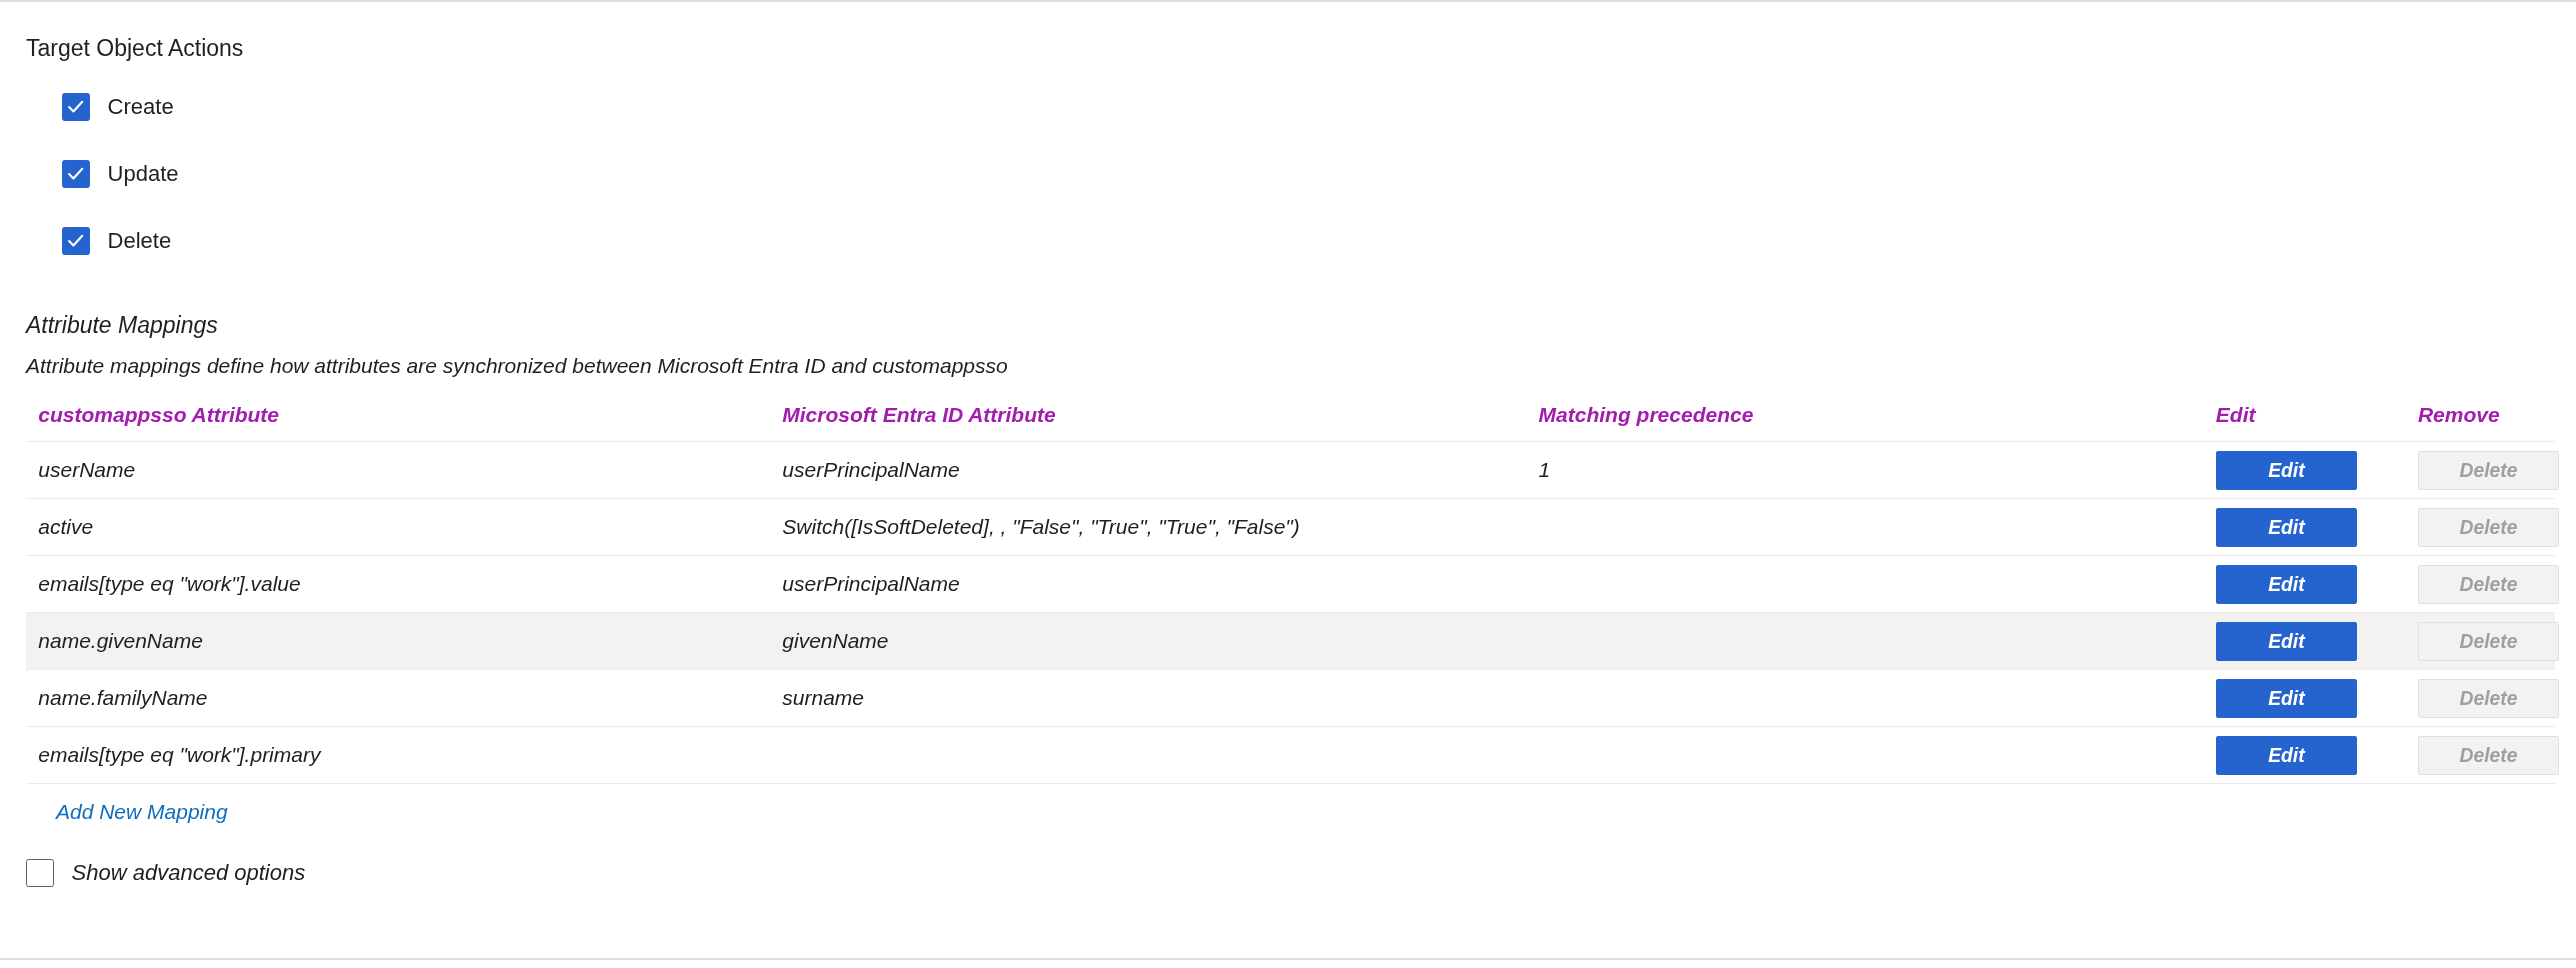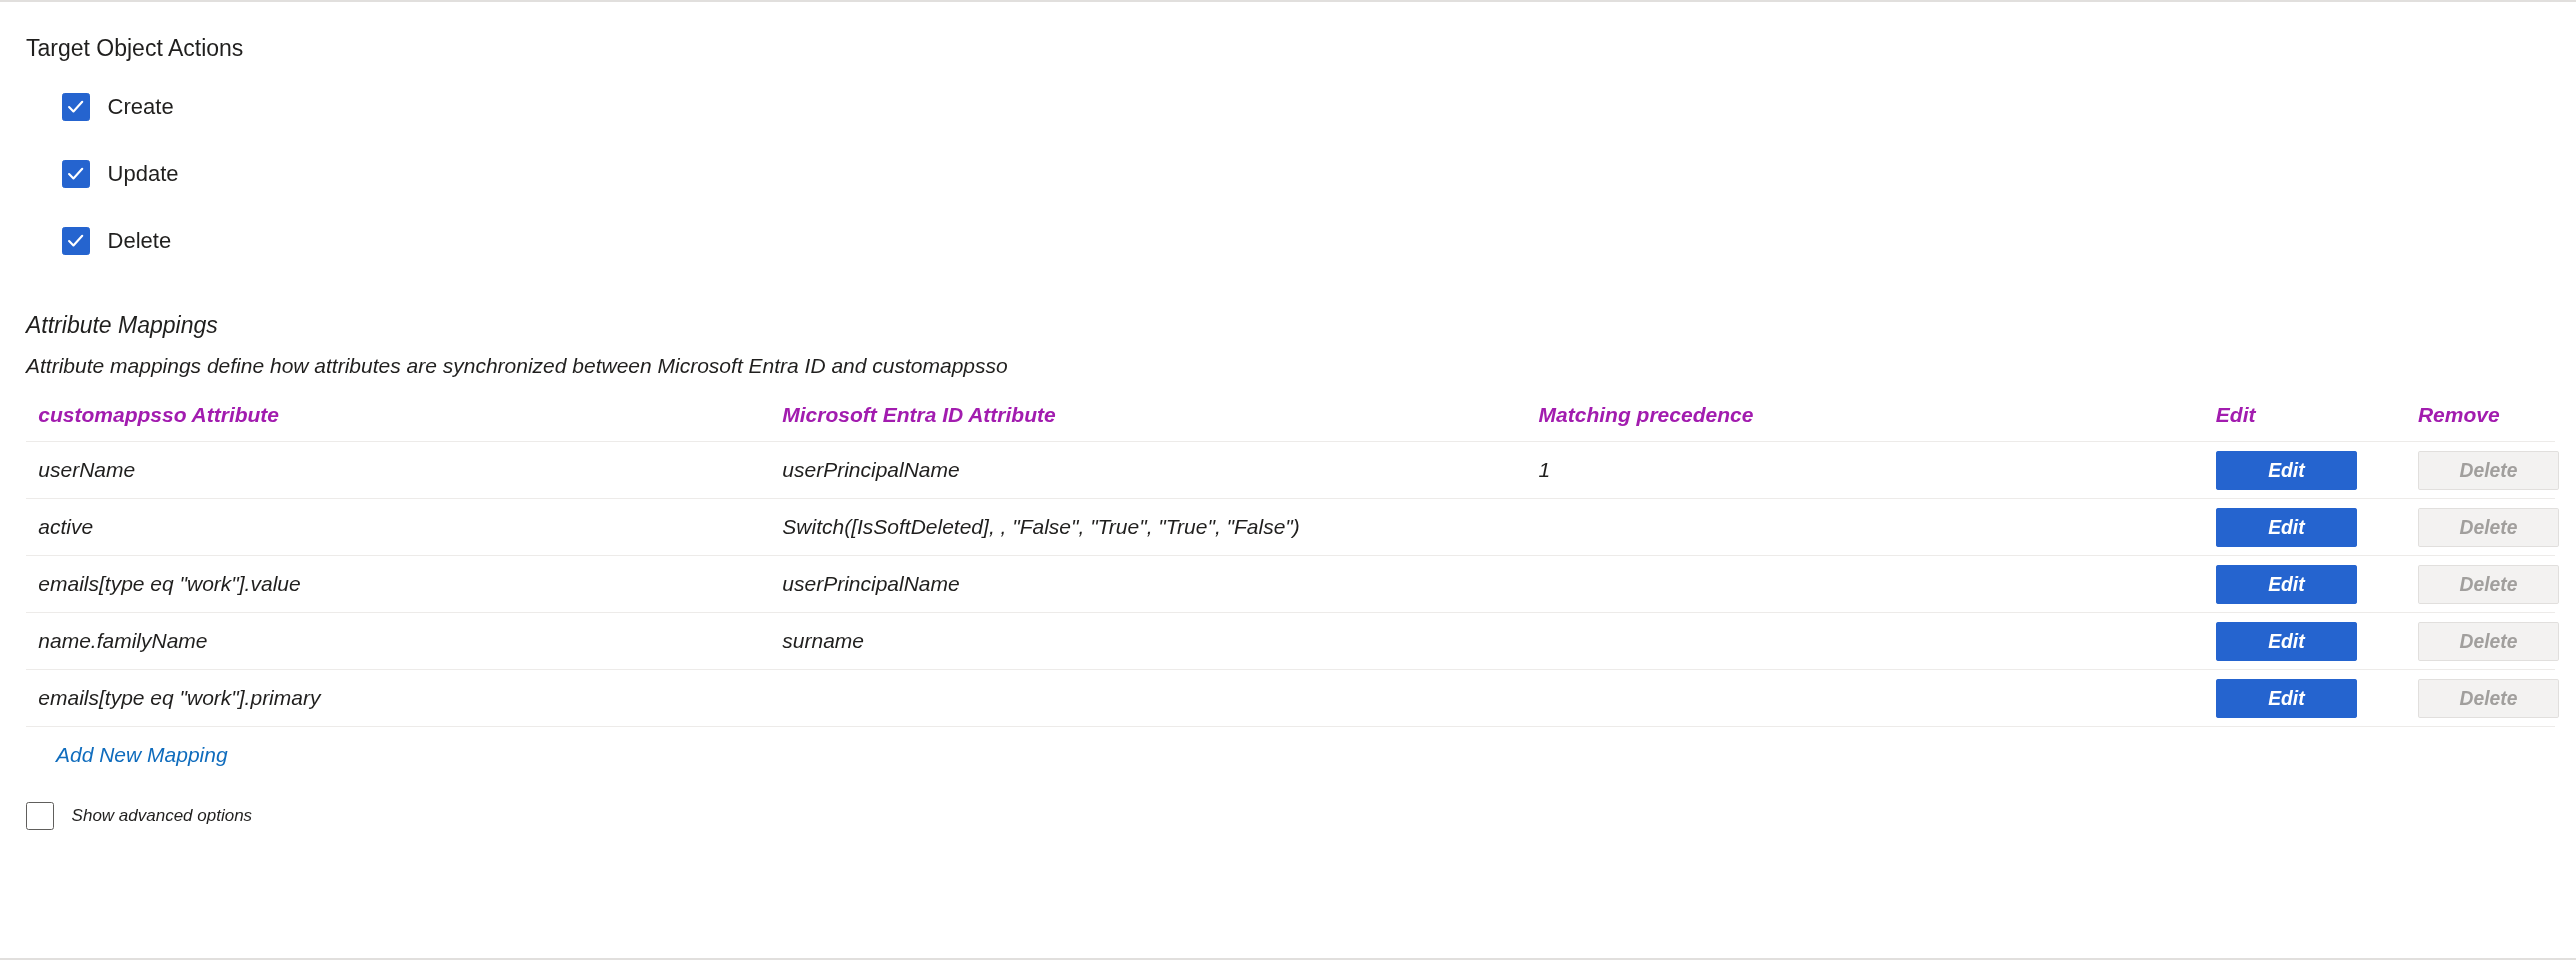--- a/index.html
+++ b/index.html
@@ -191,21 +191,21 @@
     text-decoration: none;
     cursor: pointer;
   }
 
   .advanced-row {
     display: flex;
     align-items: center;
     margin-top: 35px;
   }
   .advanced-row .cb-label {
-    font-size: 17px;
+    font-size: 22px;
   }
 </style>
 </head>
 <body>
 
 <div class="page">
 
   <div class="top-rule"></div>
 
   <div class="content">
@@ -297,20 +297,31 @@
             <td>userPrincipalName</td>
             <td></td>
             <td>
               <span class="btn btn-edit">Edit</span>
             </td>
             <td>
               <span class="btn btn-delete-disabled">Delete</span>
             </td>
           </tr>
 
+          <tr class="row alt">
+            <td class="col-attr">name.givenName</td>
+            <td>givenName</td>
+            <td></td>
+            <td>
+              <span class="btn btn-edit">Edit</span>
+            </td>
+            <td>
+              <span class="btn btn-delete-disabled">Delete</span>
+            </td>
+          </tr>
 
           <tr class="row">
             <td class="col-attr">name.familyName</td>
             <td>surname</td>
             <td></td>
             <td>
               <span class="btn btn-edit">Edit</span>
             </td>
             <td>
               <span class="btn btn-delete-disabled">Delete</span>

